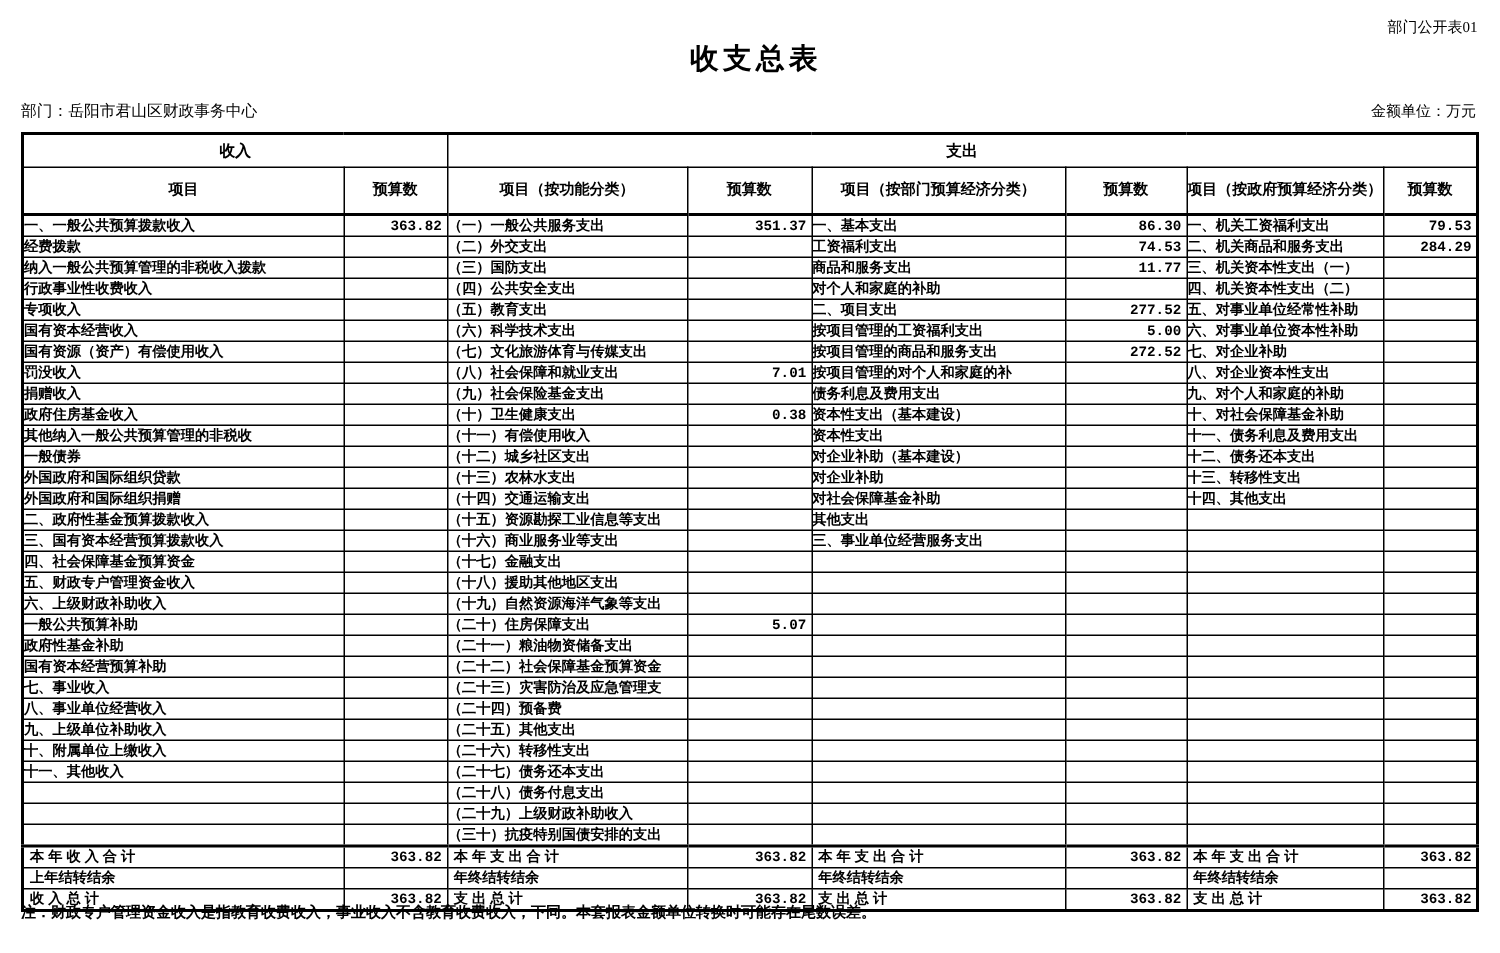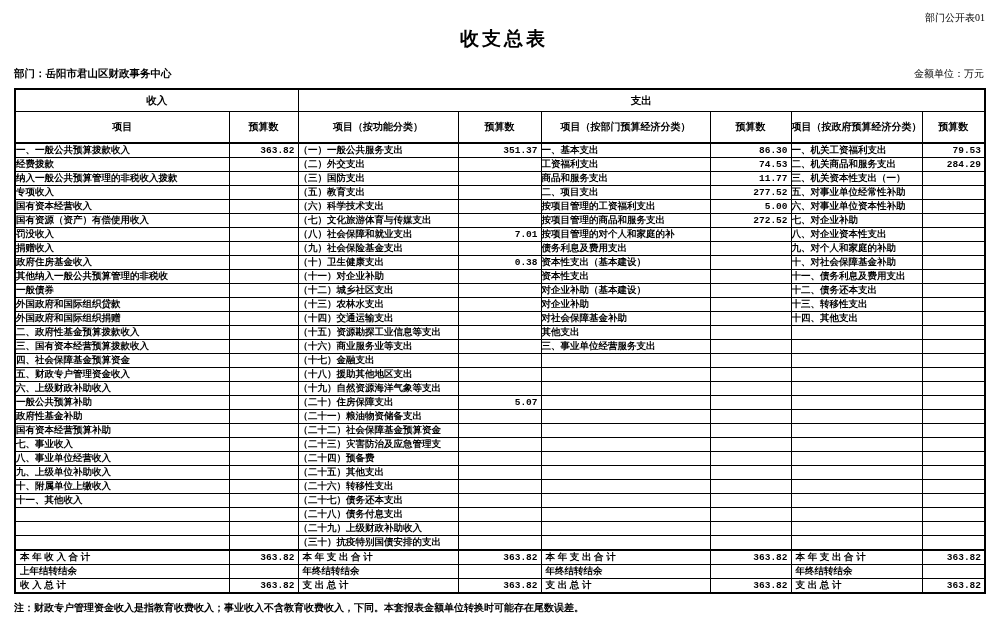--- a/index.html
+++ b/index.html
@@ -21,21 +21,21 @@
   }
   .title {
     position: absolute; top: 26px; left: 4px; width: 100%;
     text-align: center;
     font-size: 19px; font-weight: bold; letter-spacing: 3px;
   }
   .meta {
     position: absolute; top: 67px; left: 14px; right: 16px;
     display: flex; justify-content: space-between; align-items: flex-end;
   }
-  .dept { font-size: 10.5px; font-weight: bold; }
+  .dept { font-size: 10.5px; font-weight: normal; }
   .unit { font-family: "Liberation Serif", serif; font-size: 10px; }
   table.budget {
     position: absolute; top: 88px; left: 14px;
     width: 970px;
     border-collapse: collapse;
     table-layout: fixed;
     border: 2px solid #000;
   }
   .budget th, .budget td {
     border: 1px solid #000;
@@ -143,20 +143,30 @@
           <td class="lbl ind2">纳入一般公共预算管理的非税收入拨款</td>
           <td class="num"></td>
           <td class="lbl ind0">（三）国防支出</td>
           <td class="num"></td>
           <td class="lbl ind1">商品和服务支出</td>
           <td class="num">11.77</td>
           <td class="lbl ind0">三、机关资本性支出（一）</td>
           <td class="num"></td>
         </tr>
         <tr class="body-row">
+          <td class="lbl ind4">行政事业性收费收入</td>
+          <td class="num"></td>
+          <td class="lbl ind0">（四）公共安全支出</td>
+          <td class="num"></td>
+          <td class="lbl ind1">对个人和家庭的补助</td>
+          <td class="num"></td>
+          <td class="lbl ind0">四、机关资本性支出（二）</td>
+          <td class="num"></td>
+        </tr>
+        <tr class="body-row">
           <td class="lbl ind4">专项收入</td>
           <td class="num"></td>
           <td class="lbl ind0">（五）教育支出</td>
           <td class="num"></td>
           <td class="lbl ind0">二、项目支出</td>
           <td class="num">277.52</td>
           <td class="lbl ind0">五、对事业单位经常性补助</td>
           <td class="num"></td>
         </tr>
         <tr class="body-row">
@@ -205,21 +215,21 @@
           <td class="lbl ind0">（十）卫生健康支出</td>
           <td class="num">0.38</td>
           <td class="lbl ind1">资本性支出（基本建设）</td>
           <td class="num"></td>
           <td class="lbl ind0">十、对社会保障基金补助</td>
           <td class="num"></td>
         </tr>
         <tr class="body-row">
           <td class="lbl ind4">其他纳入一般公共预算管理的非税收</td>
           <td class="num"></td>
-          <td class="lbl ind0">（十一）对企业补助</td>
+          <td class="lbl ind0">（十一）有偿使用收入</td>
           <td class="num"></td>
           <td class="lbl ind1">资本性支出</td>
           <td class="num"></td>
           <td class="lbl ind0">十一、债务利息及费用支出</td>
           <td class="num"></td>
         </tr>
         <tr class="body-row">
           <td class="lbl ind3">一般债券</td>
           <td class="num"></td>
           <td class="lbl ind0">（十二）城乡社区支出</td>

